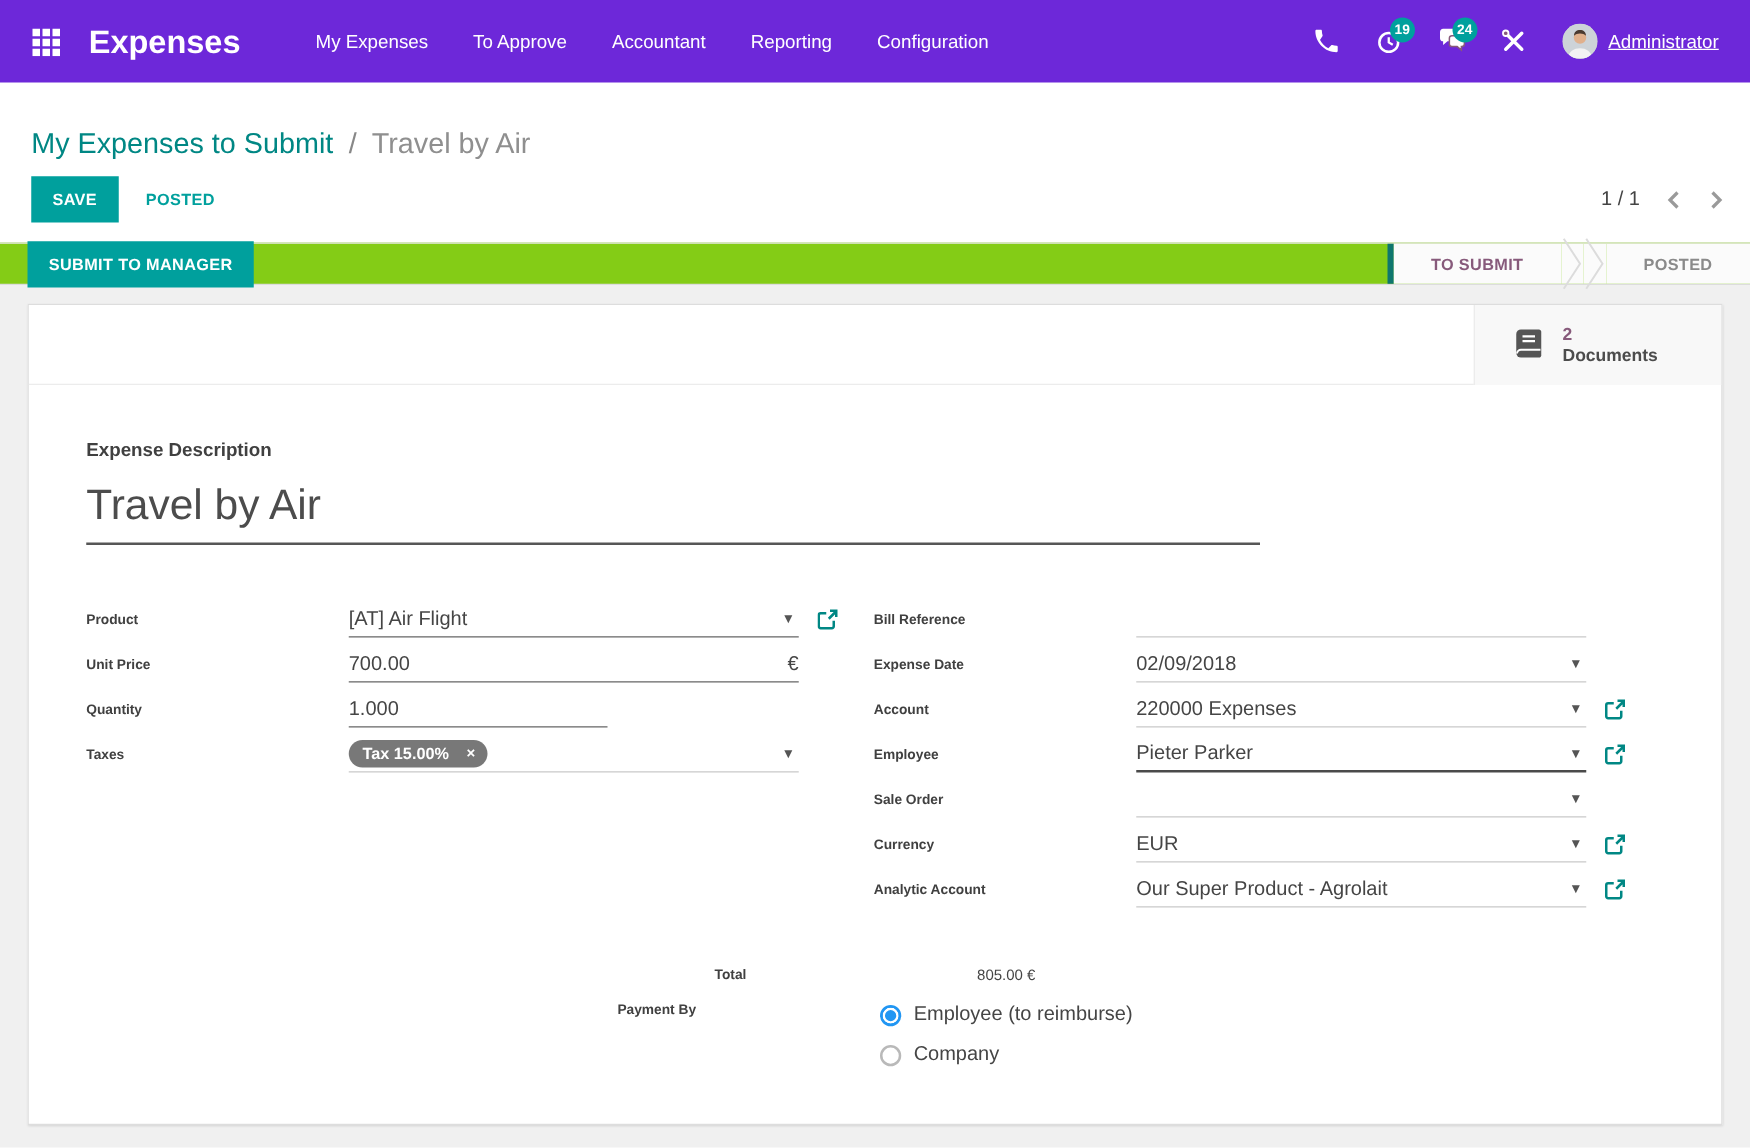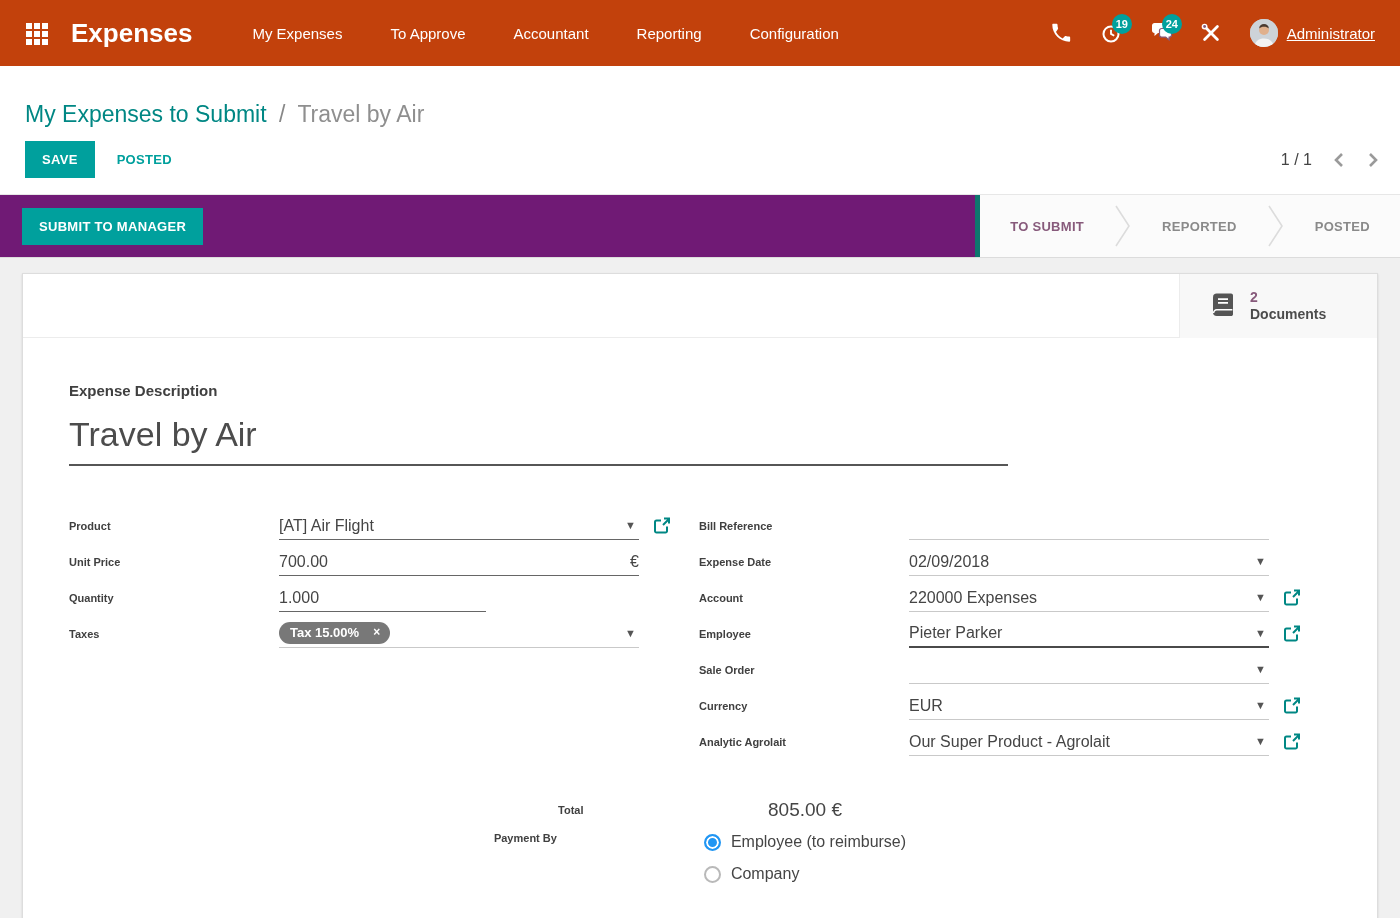--- a/index.html
+++ b/index.html
@@ -1,22 +1,22 @@
 <!DOCTYPE html>
 <html><head>
 <meta charset="utf-8">
 <style>
   * { margin:0; padding:0; box-sizing:border-box; }
   html,body { width:1400px; height:918px; font-family:"Liberation Sans", sans-serif; background:#fff; overflow:hidden; }
 
   
-  .navbar { height:66px; background:#c2410c; display:flex; align-items:center; padding:0 25px; color:#fff; }
+  .navbar { height:66px; background:#6d28d9; display:flex; align-items:center; padding:0 25px; color:#fff; }
   .apps-btn { width:24px; height:24px; margin-right:22px; cursor:pointer; flex:none; }
   .brand { font-size:26px; font-weight:bold; margin-right:60px; cursor:pointer; }
-  .nav-menus { display:flex; align-items:center; gap:48px; font-size:15px; }
+  .nav-menus { display:flex; align-items:center; gap:36px; font-size:15px; }
   .nav-menu { cursor:pointer; white-space:nowrap; }
   .nav-right { margin-left:auto; display:flex; align-items:center; gap:28px; }
   .nav-icon { position:relative; width:22px; height:22px; cursor:pointer; flex:none; }
   .nav-icon svg { display:block; }
   .badge { position:absolute; top:-8px; left:12px; min-width:20px; height:20px; padding:0 4px;
            background:#00A09D; border-radius:10px; color:#fff; font-size:11px; font-weight:bold;
            display:flex; align-items:center; justify-content:center; }
   .user { display:flex; align-items:center; gap:9px; cursor:pointer;text-decoration:underline; }
   .avatar { width:28px; height:28px; border-radius:50%; overflow:hidden; flex:none; background:#c9ced3; }
   .user-name { font-size:15px; }
@@ -30,21 +30,21 @@
   .cp-buttons { display:flex; align-items:center; padding-bottom:16px; }
   .btn-primary { background:#00A09D; color:#fff; font-size:13px; font-weight:bold; letter-spacing:.3px;
                  border:none; padding:11px 17px; cursor:pointer; }
   .btn-link { background:none; border:none; color:#00A09D; font-size:13px; font-weight:bold;
               letter-spacing:.3px; margin-left:22px; cursor:pointer; }
   .pager { margin-left:auto; display:flex; align-items:center; gap:20px; }
   .pager-value { font-size:16px; color:#444;text-align:center; }
   .pager-arrow { cursor:pointer; width:14px; height:16px; }
 
   
-  .statusbar { height:64px; background:#701a75; border-top:1px solid #e7e7e7; border-bottom:1px solid #dcdcdc;
+  .statusbar { height:34px; background:#84cc16; border-top:1px solid #e7e7e7; border-bottom:1px solid #dcdcdc;
                display:flex; align-items:center; padding-left:22px; }
   .status-steps { margin-left:auto; height:100%; display:flex; align-items:center; border-left:5px solid #0f766e; }
   .step { font-size:13px; font-weight:bold; letter-spacing:.3px; color:#8a8a8a; padding:0 30px; cursor:pointer;
           height:100%; display:flex; align-items:center; background:#fbfbfb; }
   .step.active { color:#875A7B; }
   .step-arrow { height:100%; display:flex; align-items:center; background:#fbfbfb; }
 
   
   .content { height:694px; background:#f0f0f0; padding:15px 22px 0 22px; }
   .sheet { position:relative; background:#fff; border:1px solid #ddd; box-shadow:0 1px 2px rgba(0,0,0,.12);
@@ -72,21 +72,21 @@
   .fvalue.short { flex:none; width:207px; }
   .caret { position:absolute; right:3px; font-size:11px; color:#555; cursor:pointer; line-height:1; }
   .suffix { margin-left:auto; color:#454545; }
   .ext-link { position:absolute; right:-32px; top:5px; width:17px; height:17px; cursor:pointer; }
   .tag { display:inline-flex; align-items:center; gap:14px; background:#787878; color:#fff;
          font-size:13px; font-weight:bold; border-radius:12px; padding:3px 10px 4px 11px; margin-bottom:2px; }
   .tag-x { cursor:pointer; font-size:12px; }
 
   .totals { margin-top:34px; }
   .trow { display:flex; align-items:center; height:32px;justify-content:center; }
-  .tvalue { font-size:19px; color:#454545; }
+  .tvalue { font-size:12px; color:#454545; }
   .radio-col { display:flex; flex-direction:column; }
   .radio-row { display:flex; align-items:center; gap:10px; height:32px; cursor:pointer; }
   .radio { width:17px; height:17px; border-radius:50%; position:relative; flex:none; }
   .radio.off { border:2px solid #b9b9b9; }
   .radio.on { border:2px solid #2196F3; background:#2196F3; box-shadow:inset 0 0 0 2px #fff; }
   .radio-label { font-size:16px; color:#454545; }
 </style>
 </head>
 <body>
 
@@ -184,21 +184,20 @@
 
 <div class="statusbar">
   <button class="btn-primary">SUBMIT TO MANAGER</button>
   <div class="status-steps">
     <div class="step active">TO SUBMIT</div>
     <div class="step-arrow">
       <svg width="18" height="46" viewBox="0 0 18 46">
           <path d="M2 3l13 20L2 43" fill="none" stroke="#dcdcdc" stroke-width="1.6"></path>
         </svg>
     </div>
-    <div class="step">REPORTED</div>
     <div class="step-arrow">
       <svg width="18" height="46" viewBox="0 0 18 46">
           <path d="M2 3l13 20L2 43" fill="none" stroke="#dcdcdc" stroke-width="1.6"></path>
         </svg>
     </div>
     <div class="step">POSTED</div>
   </div>
 </div>
 
 <div class="content">
@@ -316,21 +315,21 @@
               <span class="caret">▼</span>
               <span class="ext-link">
                 <svg width="17" height="17" viewBox="0 0 17 17">
                     <path d="M13 9.5V14a1.5 1.5 0 0 1-1.5 1.5h-9A1.5 1.5 0 0 1 1 14V5a1.5 1.5 0 0 1 1.5-1.5H7" fill="none" stroke="#008784" stroke-width="2"></path>
                     <path d="M9 8l6-6M10 1.5h5v5" fill="none" stroke="#008784" stroke-width="2"></path>
                   </svg>
               </span>
             </div>
           </div>
           <div class="frow">
-            <div class="flabel">Analytic Agrolait</div>
+            <div class="flabel">Analytic Account</div>
             <div class="fvalue">
               <span>Our Super Product - Agrolait</span>
               <span class="caret">▼</span>
               <span class="ext-link">
                 <svg width="17" height="17" viewBox="0 0 17 17">
                     <path d="M13 9.5V14a1.5 1.5 0 0 1-1.5 1.5h-9A1.5 1.5 0 0 1 1 14V5a1.5 1.5 0 0 1 1.5-1.5H7" fill="none" stroke="#008784" stroke-width="2"></path>
                     <path d="M9 8l6-6M10 1.5h5v5" fill="none" stroke="#008784" stroke-width="2"></path>
                   </svg>
               </span>
             </div>

